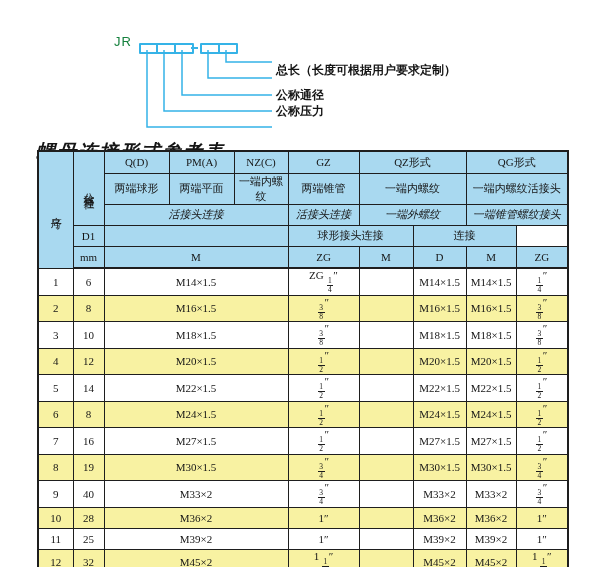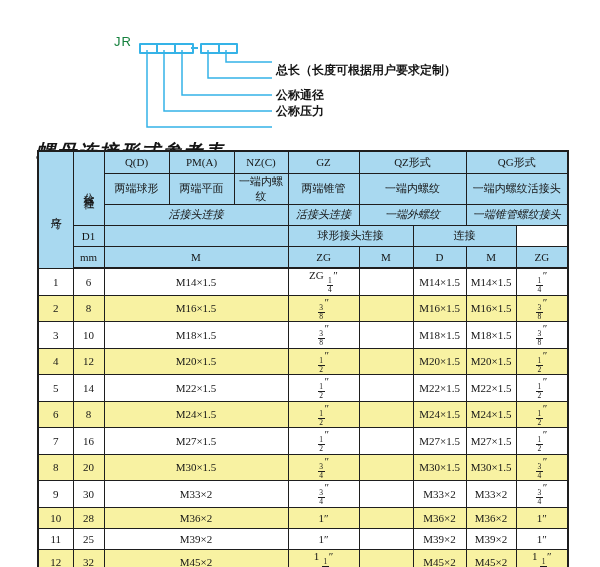--- a/index.html
+++ b/index.html
@@ -240,37 +240,37 @@
           <td></td>
           <td>M27×1.5</td>
           <td>M27×1.5</td>
           <td><span class="fr">
               <span class="nu">1</span>
               <span class="de">2</span>
             </span>″</td>
         </tr>
         <tr class="stripe">
           <td>8</td>
-          <td>20</td>
+          <td>19</td>
           <td colspan="3">M30×1.5</td>
           <td><span class="fr">
               <span class="nu">3</span>
               <span class="de">4</span>
             </span>″</td>
           <td></td>
           <td>M30×1.5</td>
           <td>M30×1.5</td>
           <td><span class="fr">
               <span class="nu">3</span>
               <span class="de">4</span>
             </span>″</td>
         </tr>
         <tr>
           <td>9</td>
-          <td>30</td>
+          <td>40</td>
           <td colspan="3">M33×2</td>
           <td><span class="fr">
               <span class="nu">3</span>
               <span class="de">4</span>
             </span>″</td>
           <td></td>
           <td>M33×2</td>
           <td>M33×2</td>
           <td><span class="fr">
               <span class="nu">3</span>

